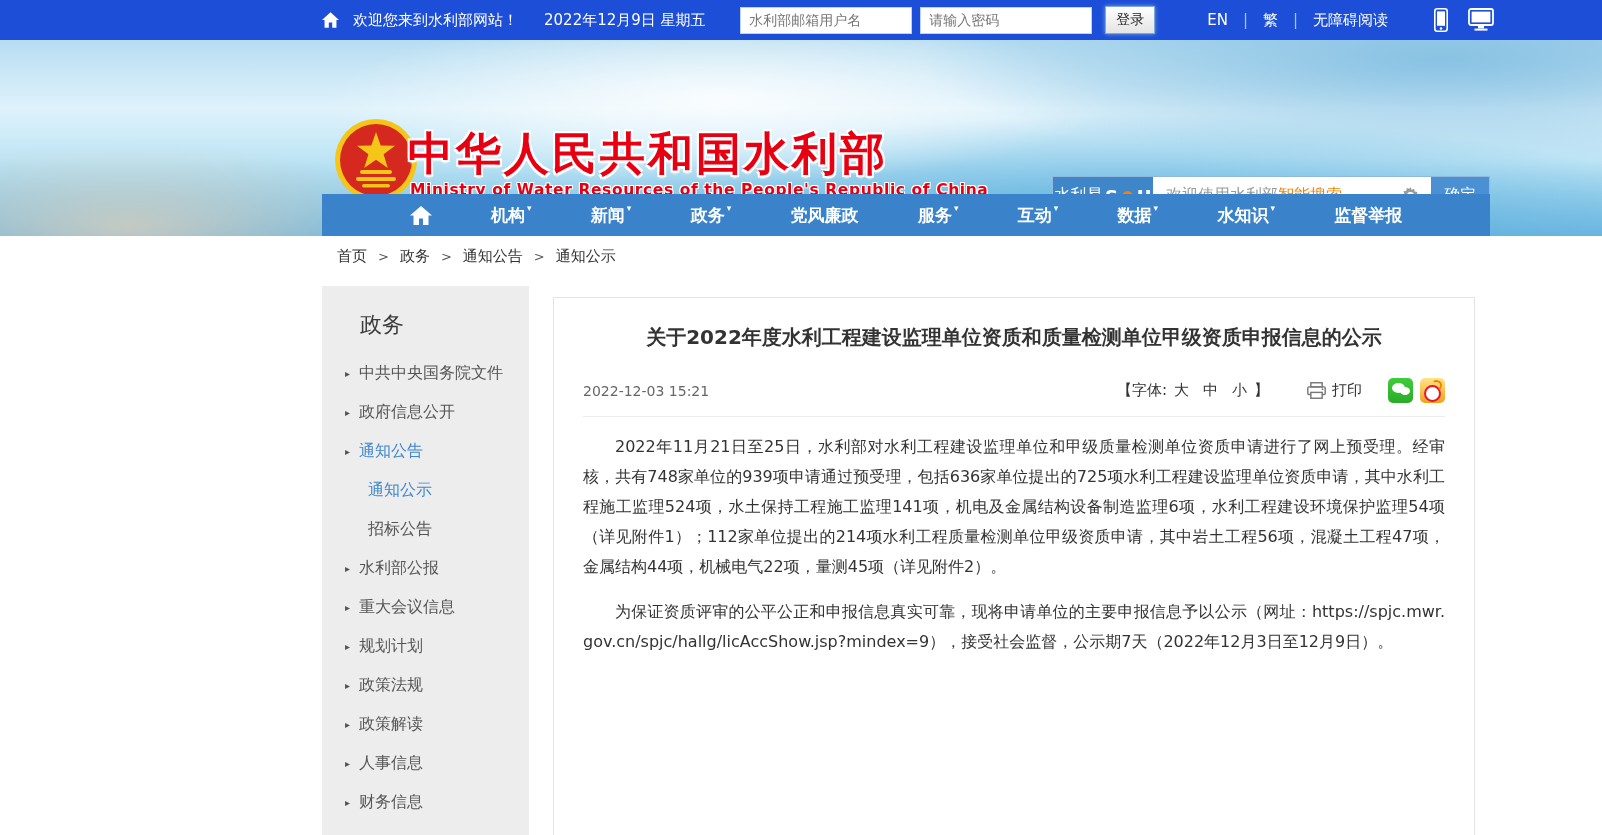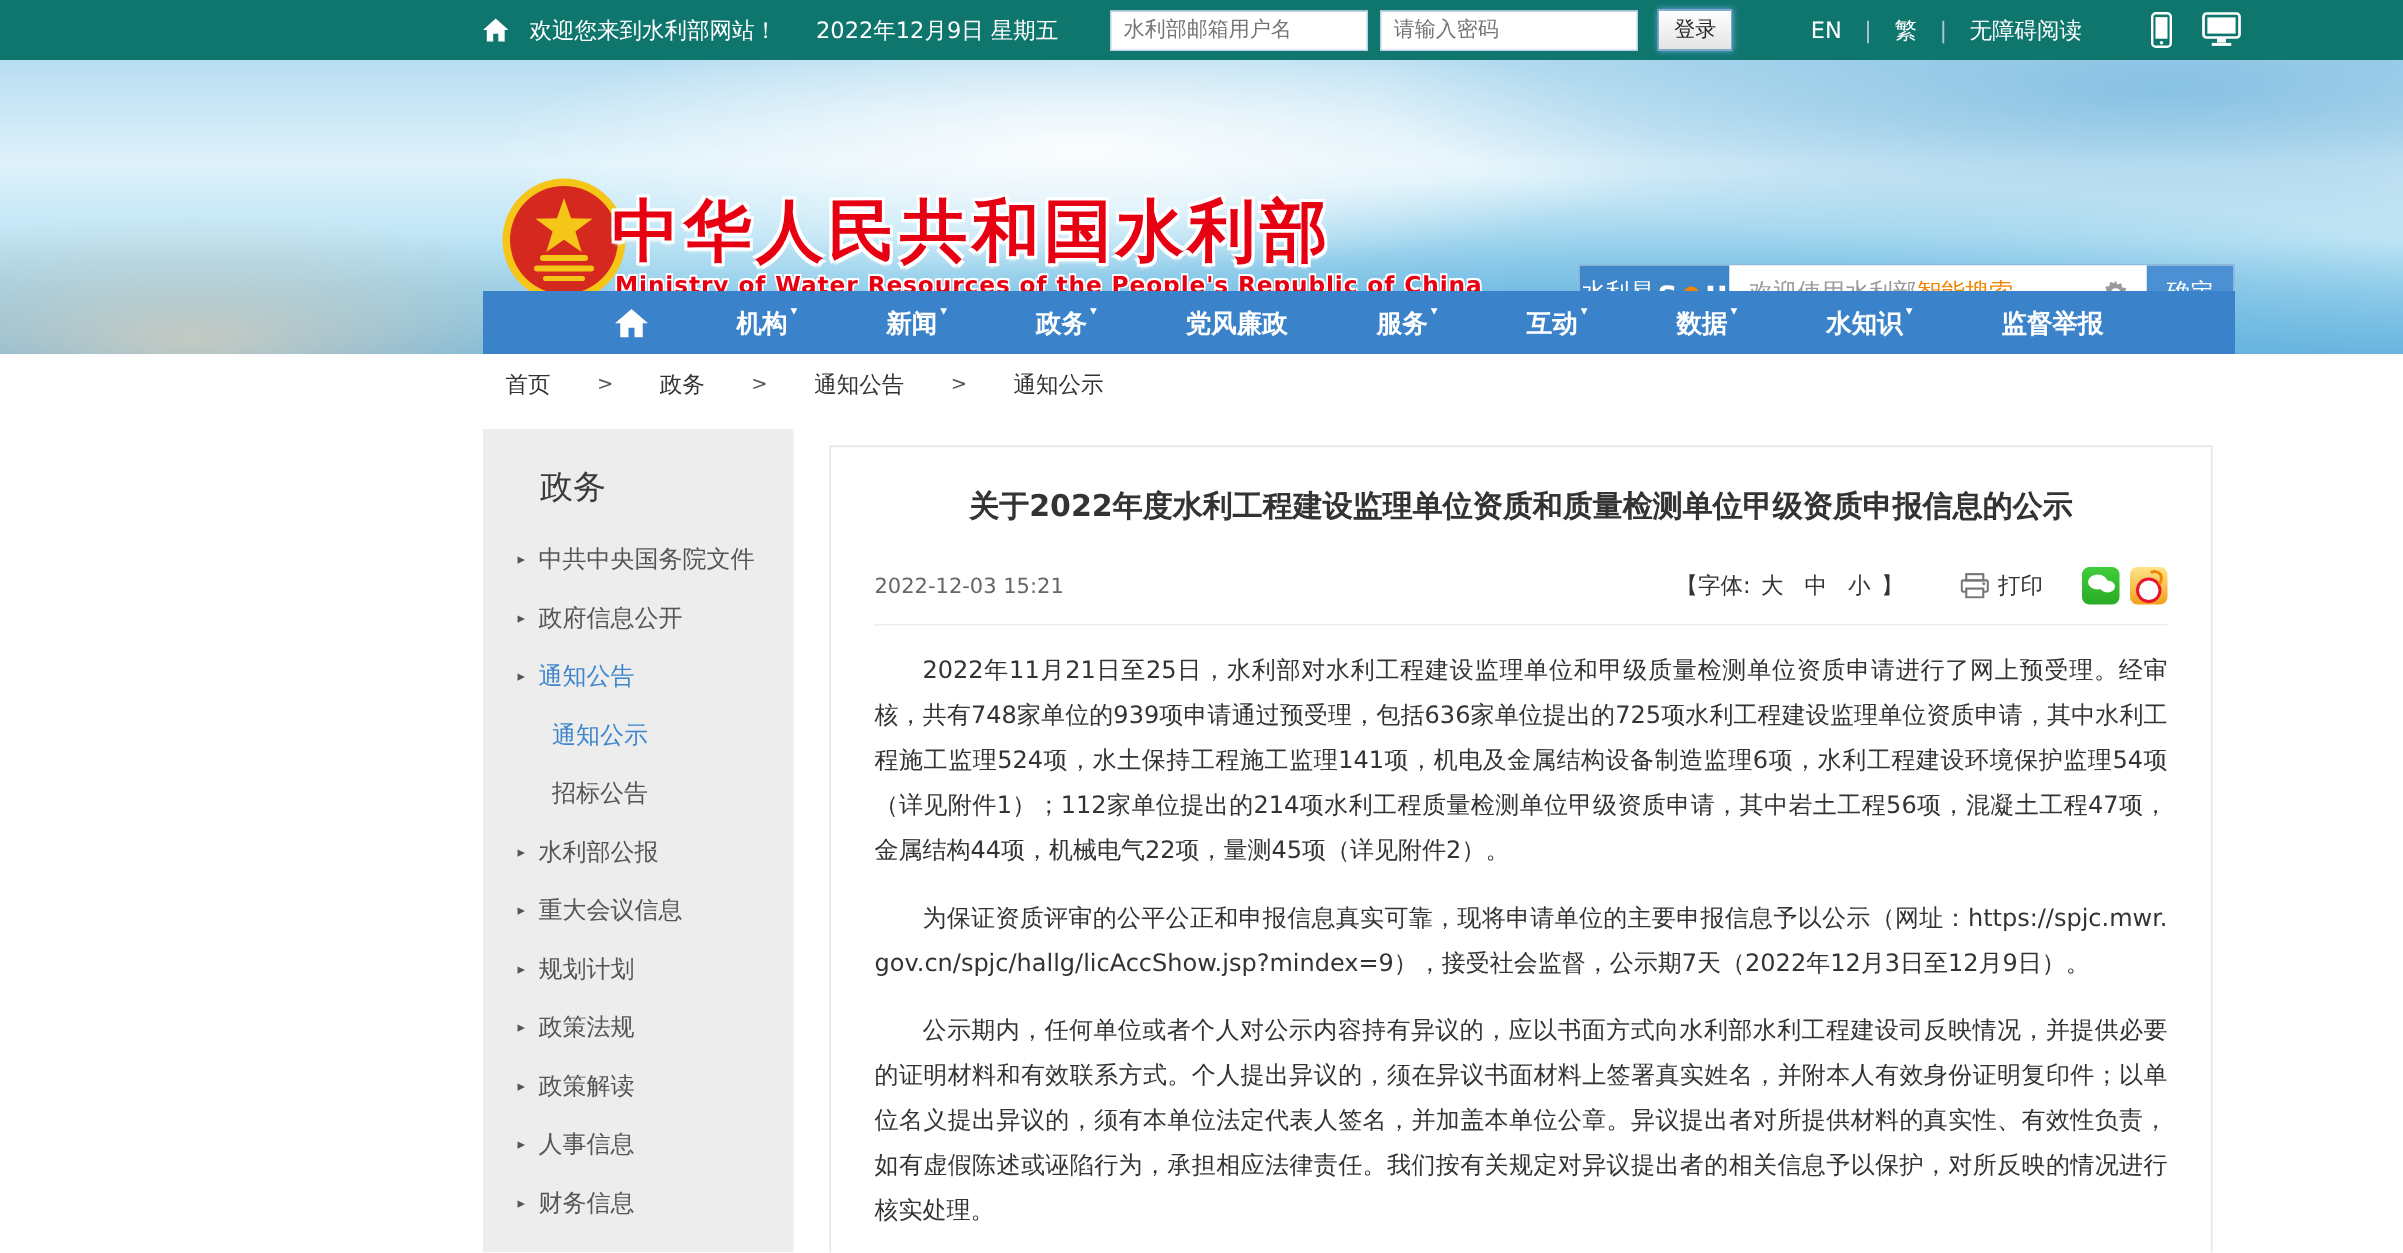--- a/index.html
+++ b/index.html
@@ -7,21 +7,21 @@
   body {
     position: relative;
     font-family: "DejaVu Sans", "Liberation Sans", sans-serif;
     background: #ffffff;
     overflow: hidden;
   }
 
   
   .topbar {
     position:absolute; top:0; left:0; width:1602px; height:40px;
-    background:#0f766e; display:flex; align-items:center;
+    background:#1d4ed8; display:flex; align-items:center;
   }
   .topbar-inner {
     margin-left:322px; margin-right:108px; flex:1;
     display:flex; align-items:center; color:#fff; font-size:15px;
   }
   .tb-welcome { margin-left:14px; }
   .tb-date { margin-left:26px; }
   .tb-login { margin-left:auto; display:flex; align-items:center; }
   .tb-input {
     width:172px; height:27px; border:1px solid #bcd2ea; background:#fff;
@@ -96,21 +96,21 @@
     position:absolute; top:194px; left:322px; width:1168px; height:42px;
     background:#3a82c9; display:flex; align-items:center; justify-content:space-around;
     padding:0 58px;
   }
   .nav-item { color:#fff; font-size:17px; font-weight:bold; cursor:pointer;
     display:flex; align-items:flex-start; white-space:nowrap; }
   .nav-item .caret { font-size:9px; margin-left:2px; margin-top:-1px; }
 
   
   .breadcrumb { position:absolute; top:247px; left:337px; display:flex; align-items:center;
-    font-size:15px; color:#333;gap:20px; }
+    font-size:15px; color:#333; }
   .bc-link { cursor:pointer; }
   .bc-sep { margin:0 11px; color:#555; font-size:13px; }
 
   
   .sidebar { position:absolute; top:286px; left:322px; width:207px; height:549px;
     background:#ededed; }
   .sidebar-title { font-size:22px; color:#3b3b3b; margin:24px 0 14px 38px; }
   .side-item { display:flex; align-items:center; height:39px; font-size:16px;
     color:#555; cursor:pointer; padding-left:23px; }
   .side-item .tri { font-size:10px; color:#555; margin-right:9px; }
@@ -360,15 +360,14 @@
       </div>
       <div class="share">
         <span class="share-wechat"></span>
         <span class="share-weibo"></span>
       </div>
     </div>
   </div>
   <div class="content" id="article-body">
       <p>2022年11月21日至25日，水利部对水利工程建设监理单位和甲级质量检测单位资质申请进行了网上预受理。经审核，共有748家单位的939项申请通过预受理，包括636家单位提出的725项水利工程建设监理单位资质申请，其中水利工程施工监理524项，水土保持工程施工监理141项，机电及金属结构设备制造监理6项，水利工程建设环境保护监理54项（详见附件1）；112家单位提出的214项水利工程质量检测单位甲级资质申请，其中岩土工程56项，混凝土工程47项，金属结构44项，机械电气22项，量测45项（详见附件2）。</p>
       <p>为保证资质评审的公平公正和申报信息真实可靠，现将申请单位的主要申报信息予以公示（网址：https://spjc.mwr.gov.cn/spjc/hallg/licAccShow.jsp?mindex=9），接受社会监督，公示期7天（2022年12月3日至12月9日）。</p>
-      <p>公示期内，任何单位或者个人对公示内容持有异议的，应以书面方式向水利部水利工程建设司反映情况，并提供必要的证明材料和有效联系方式。个人提出异议的，须在异议书面材料上签署真实姓名，并附本人有效身份证明复印件；以单位名义提出异议的，须有本单位法定代表人签名，并加盖本单位公章。异议提出者对所提供材料的真实性、有效性负责，如有虚假陈述或诬陷行为，承担相应法律责任。我们按有关规定对异议提出者的相关信息予以保护，对所反映的情况进行核实处理。</p>
     </div>
 </main>
 
 </body></html>

